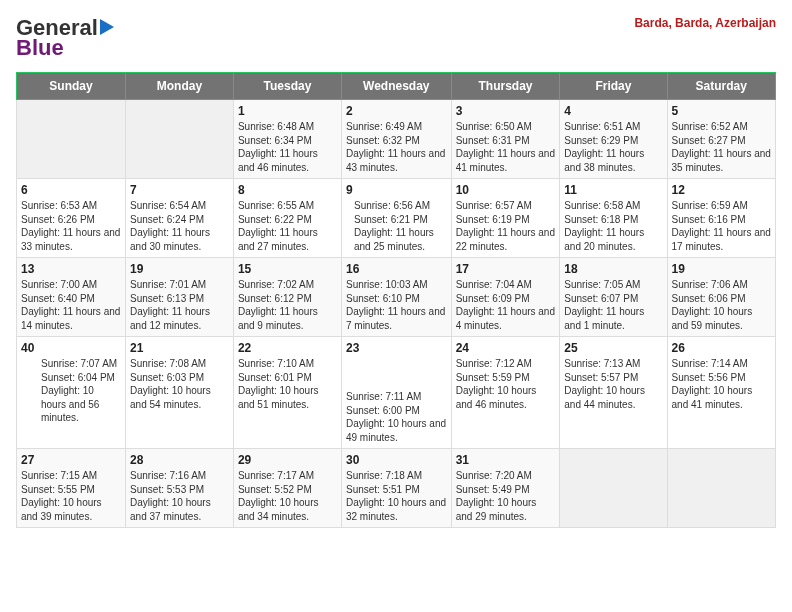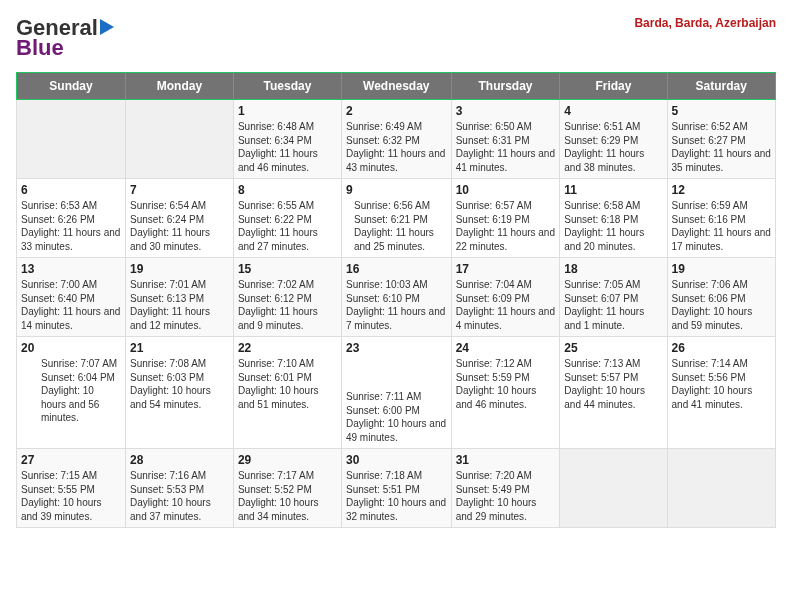--- a/index.html
+++ b/index.html
@@ -247,21 +247,21 @@
         </td>
         <td>
           <span class="day-num">19</span>
           <div class="day-info" style="white-space: pre-line;">Sunrise: 7:06 AM
 Sunset: 6:06 PM
 Daylight: 10 hours and 59 minutes.</div>
         </td>
       </tr>
       <tr>
         <td>
-          <span class="day-num">20</span>
+          <span class="day-num">40</span>
           <div class="day-info" style="white-space: pre-line; margin-left: 20px;">Sunrise: 7:07 AM
 Sunset: 6:04 PM
 Daylight: 10 hours and 56 minutes.</div>
         </td>
         <td>
           <span class="day-num">21</span>
           <div class="day-info" style="white-space: pre-line;">Sunrise: 7:08 AM
 Sunset: 6:03 PM
 Daylight: 10 hours and 54 minutes.</div>
         </td>

